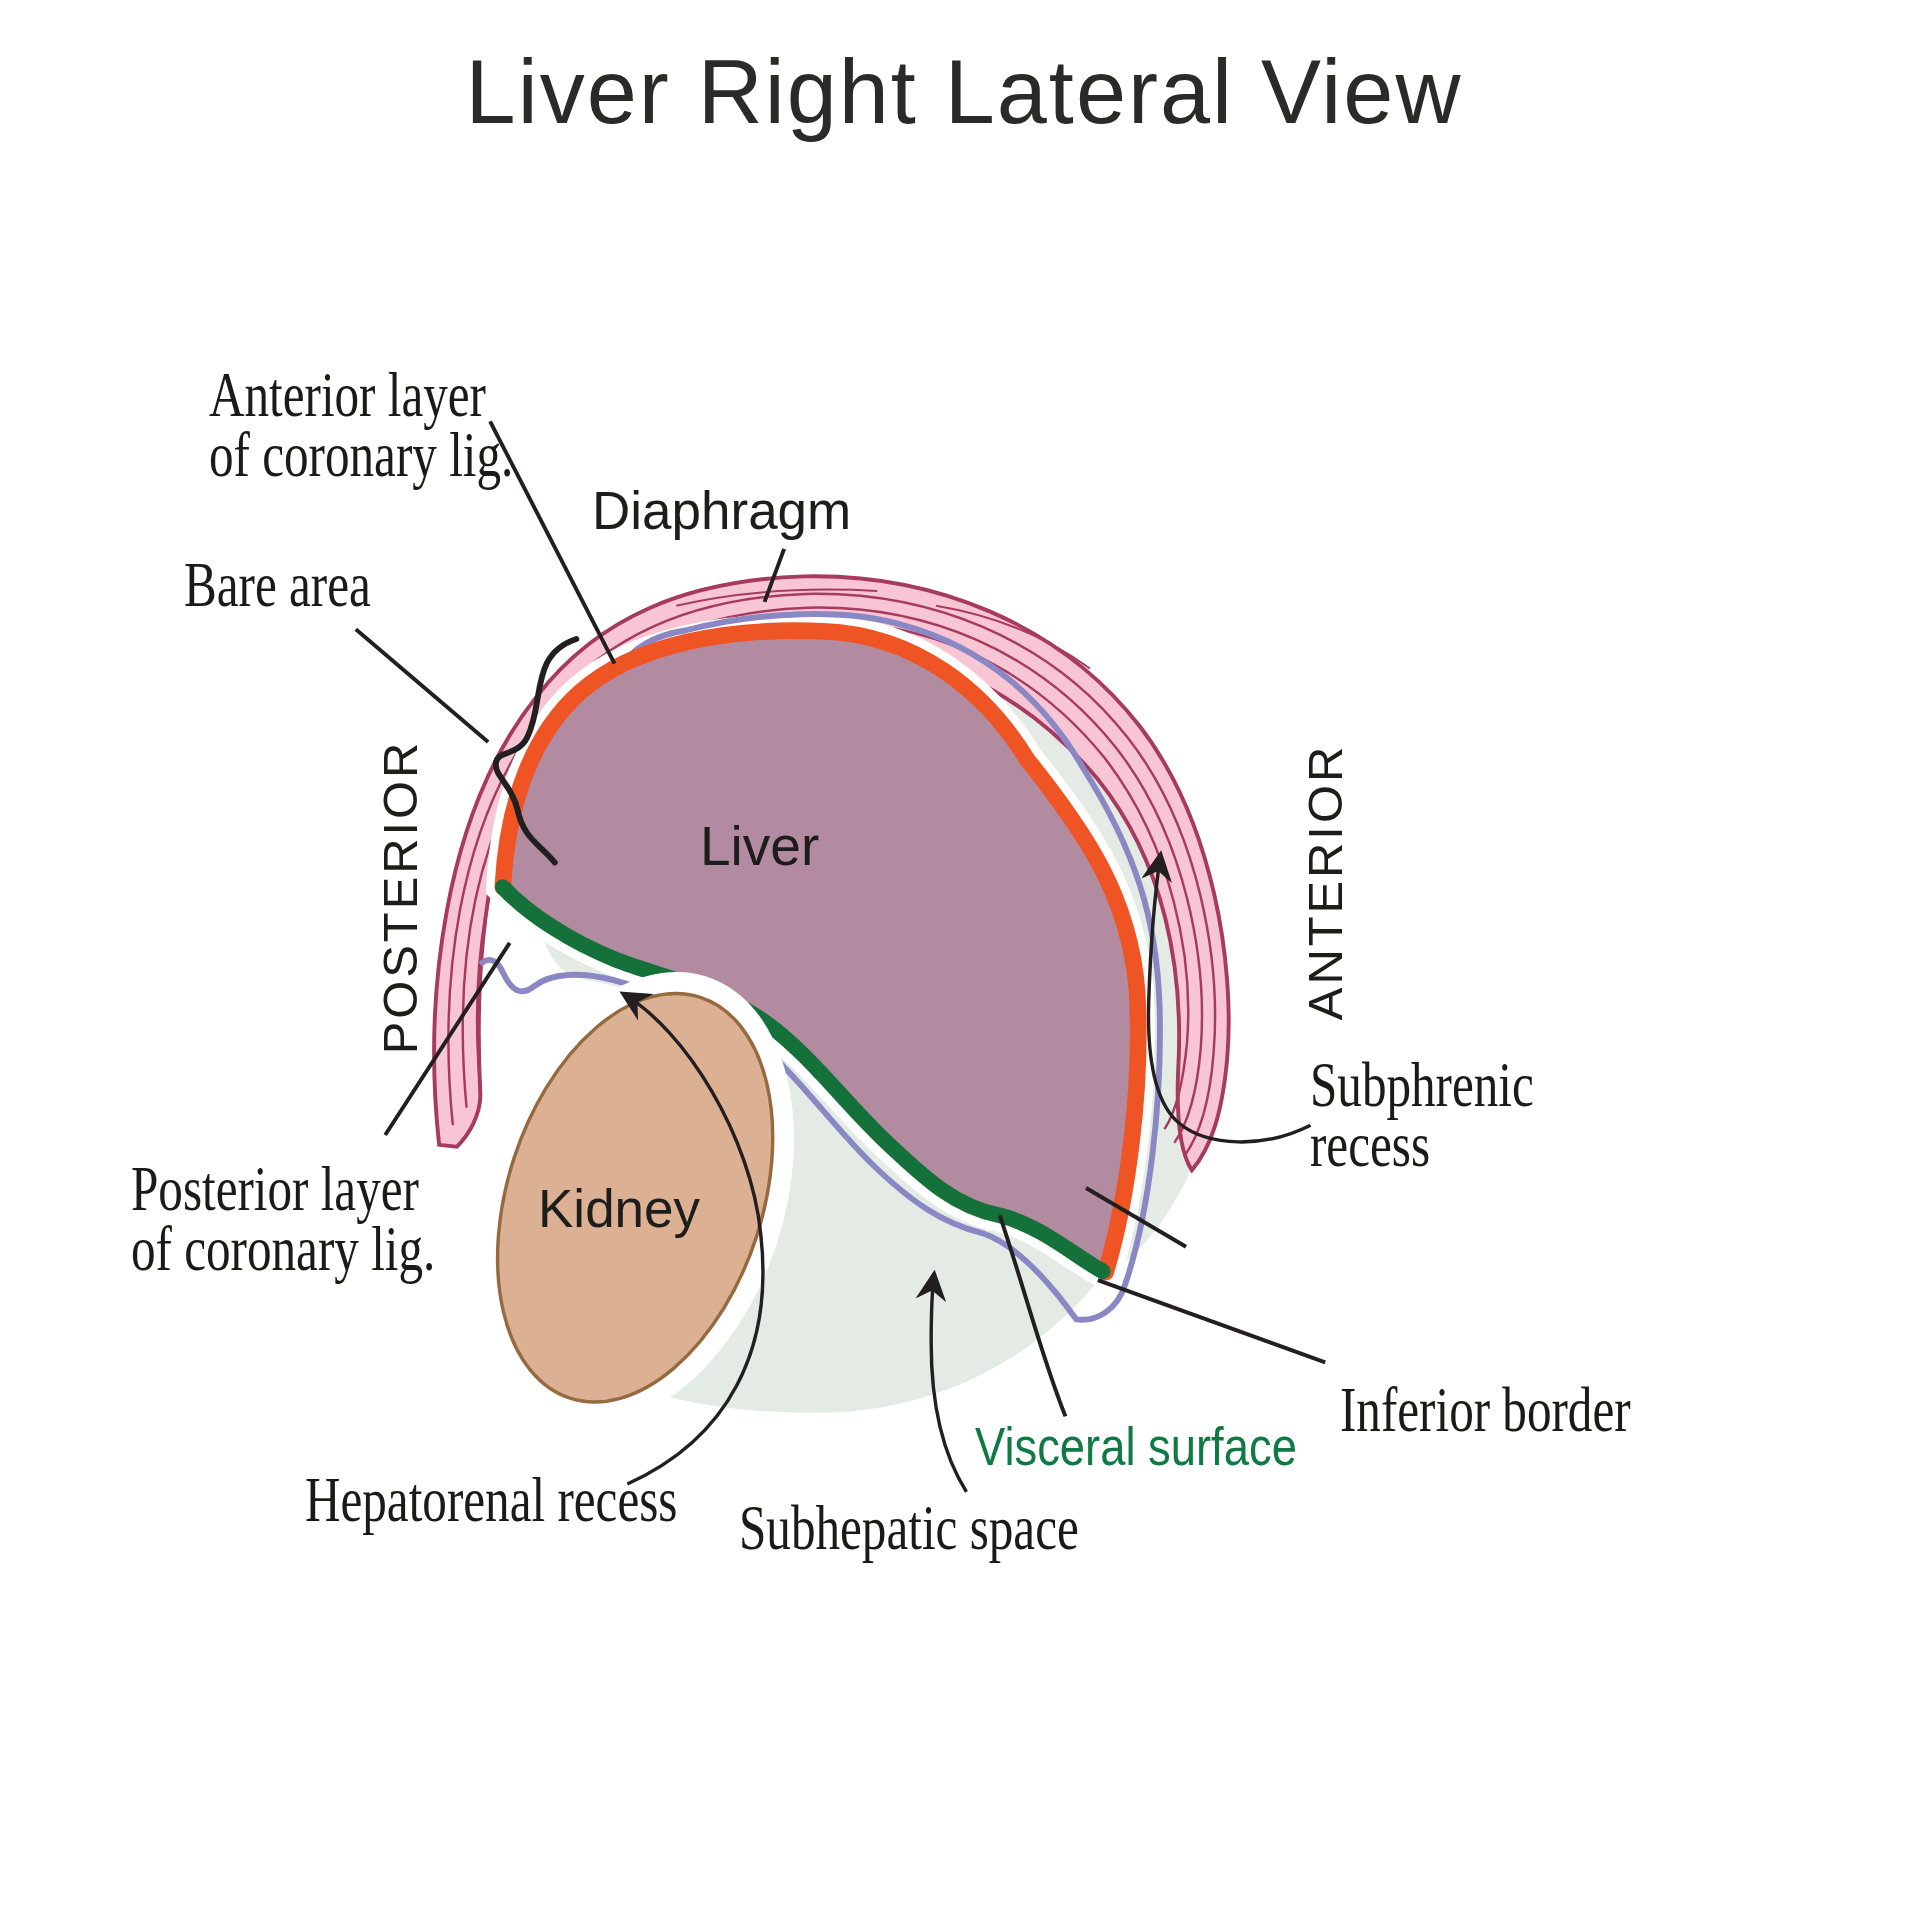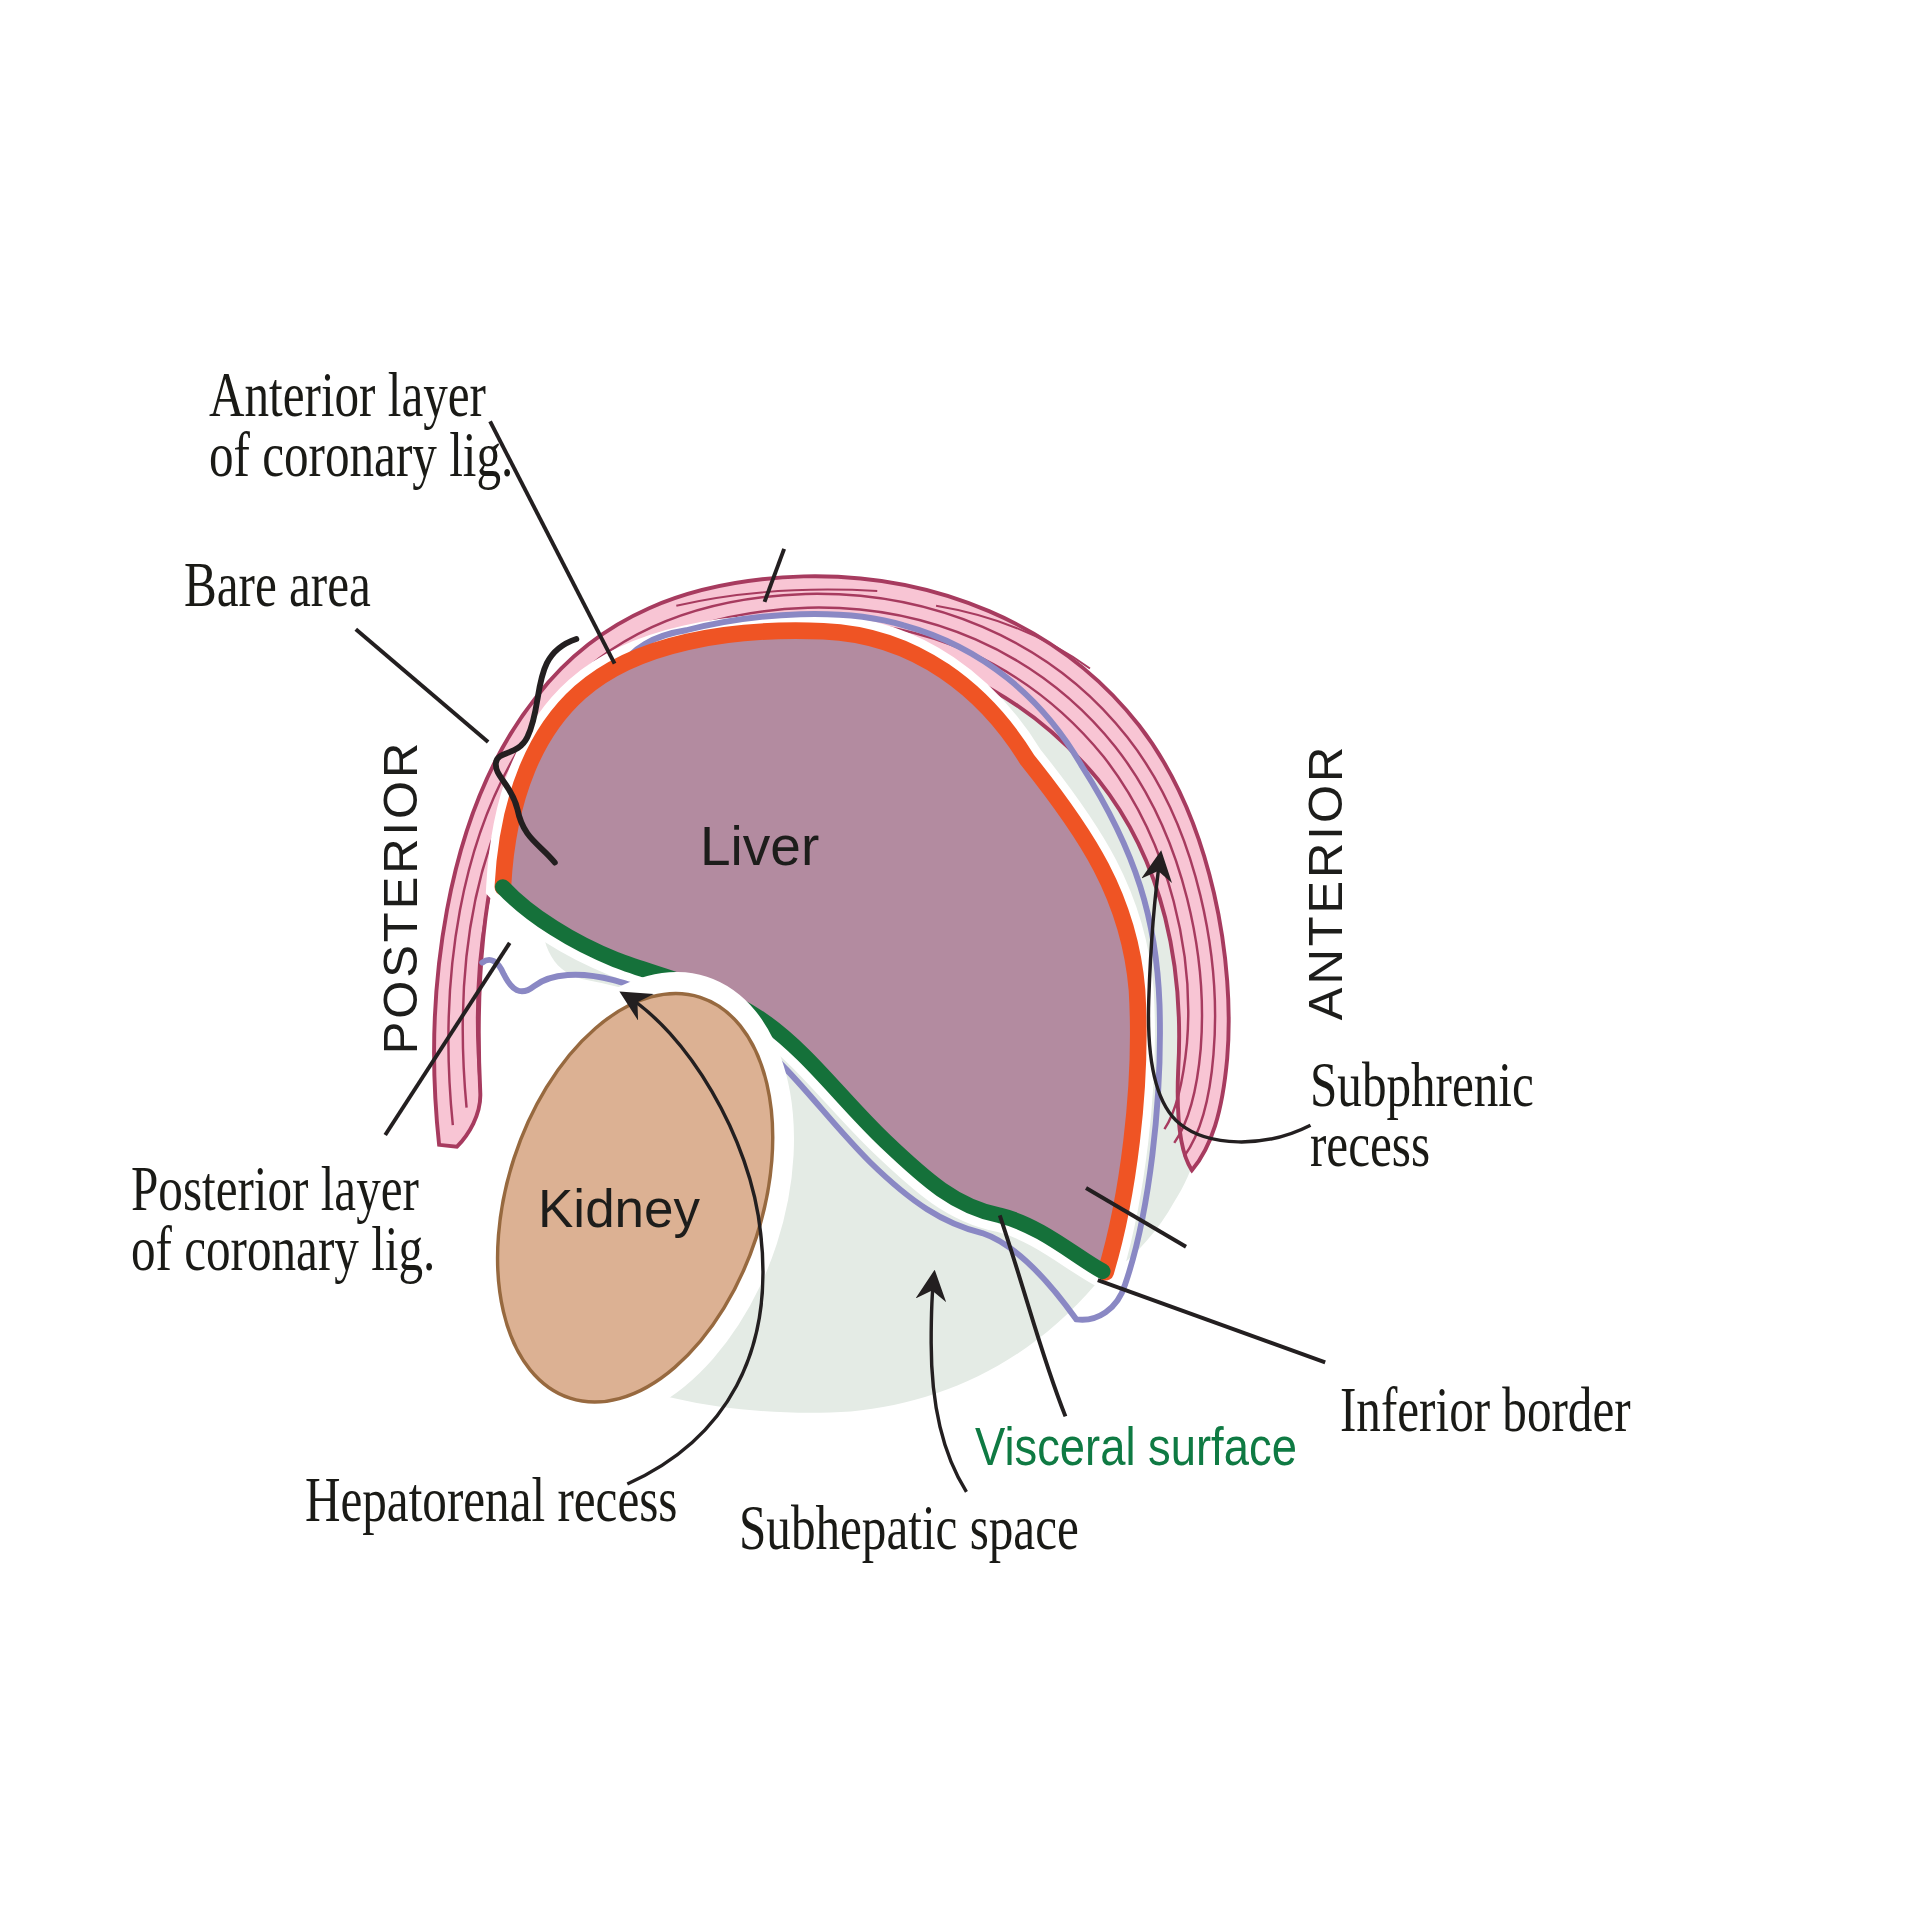--- a/index.html
+++ b/index.html
@@ -133,28 +133,30 @@
     </g>
 
     <g style="fill:none;stroke:var(--c-ink,#231f20);stroke-width:3.5">
       <path marker-end="url(#ah)" d="M 1337,1148 C 1290,1172 1232,1170 1203,1146 C 1178,1125 1170,1080 1172,1020
            C 1174,960 1179,906 1184,872"></path>
       <path marker-end="url(#ah)" d="M 640,1514 C 742,1468 790,1378 776,1258 C 766,1160 700,1052 636,1014"></path>
       <path marker-end="url(#ah)" d="M 986,1522 C 958,1478 950,1420 950,1370 C 950,1342 951,1316 953,1300"></path>
     </g>
   </svg>
 
+  <div class="lbl title">Liver Right Lateral View</div>
 
   <div class="lbl serif lbl-anterior-lig">
     <div>Anterior layer</div>
     <div>of coronary lig.</div>
   </div>
 
   <div class="lbl serif lbl-bare-area">Bare area</div>
 
+  <div class="lbl sans lbl-diaphragm">Diaphragm</div>
 
   <div class="lbl axis lbl-posterior-axis">POSTERIOR</div>
 
   <div class="lbl axis lbl-anterior-axis">ANTERIOR</div>
 
   <div class="lbl sans lbl-liver">Liver</div>
 
   <div class="lbl sans lbl-kidney">Kidney</div>
 
   <div class="lbl serif lbl-posterior-lig">

